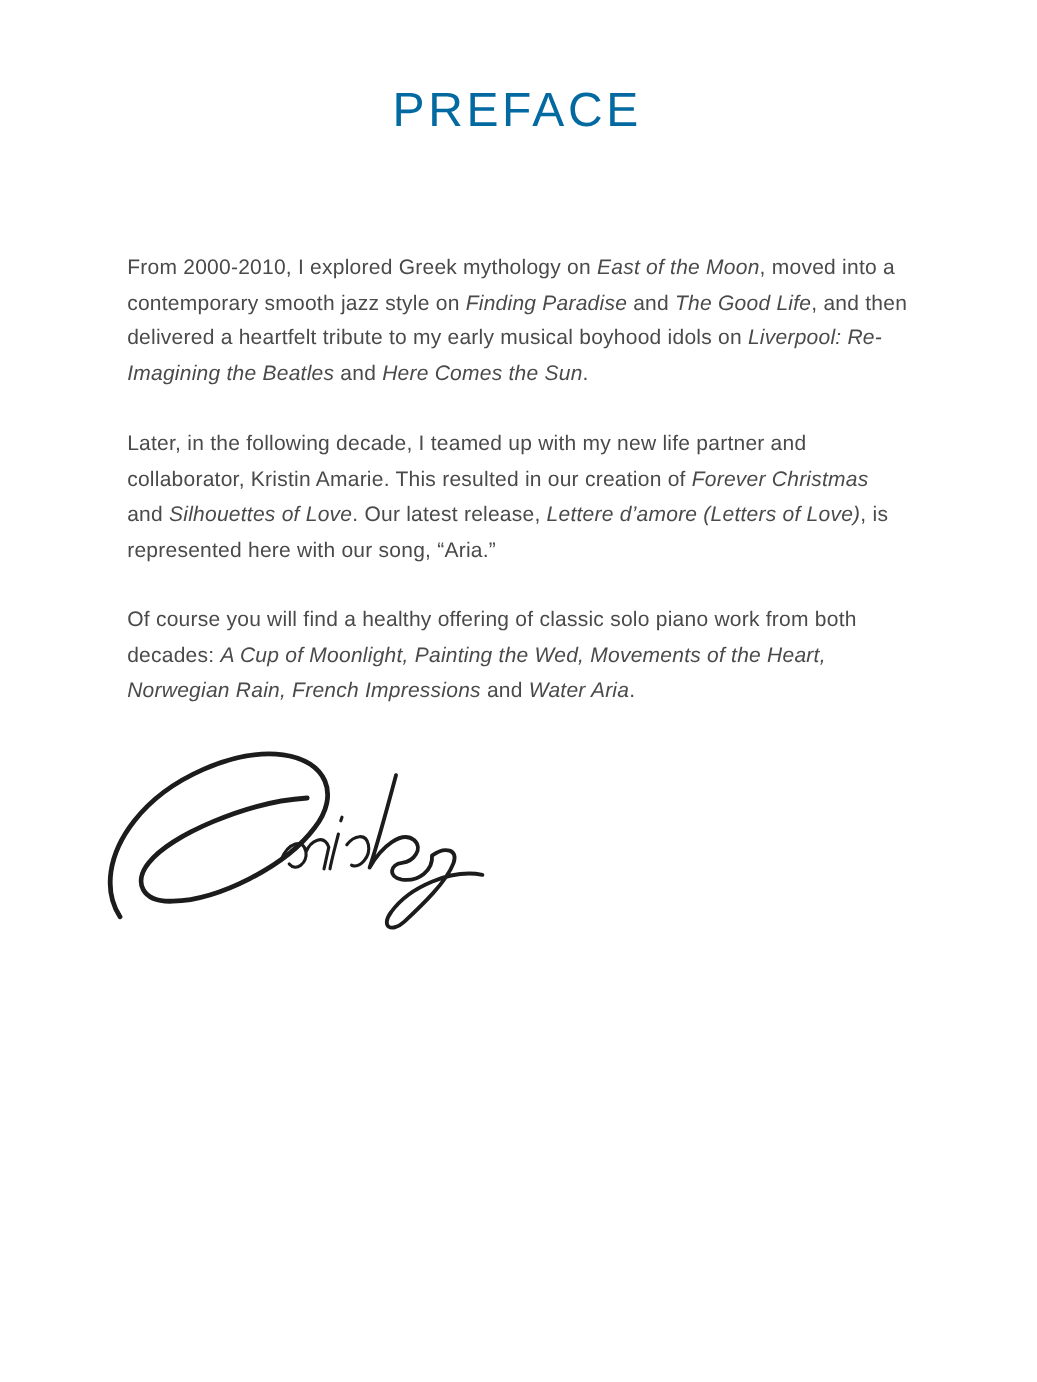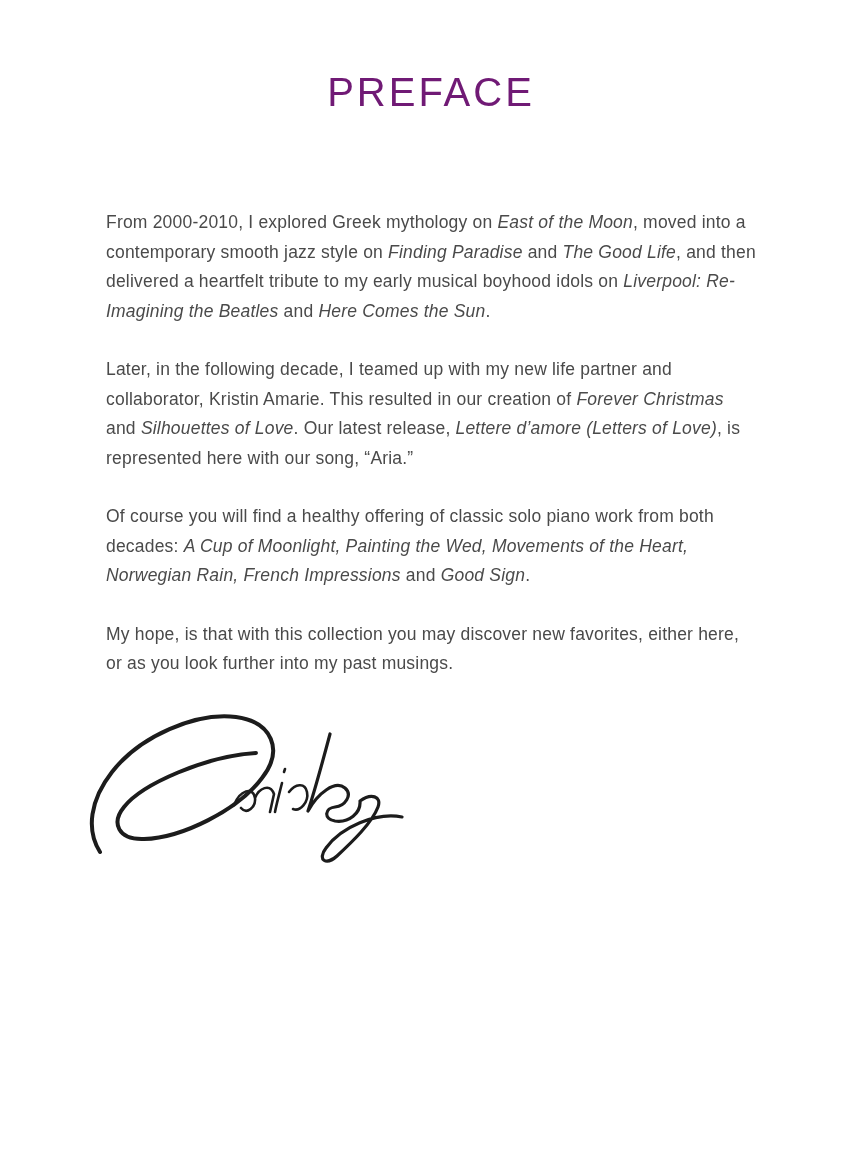--- a/index.html
+++ b/index.html
@@ -15,21 +15,21 @@
   .page {
     width: 100%;
     height: 100%;
     padding: 70px 108px 0 106px;
   }
   .title {
     text-align: center;
     font-size: 40px;
     font-weight: 500;
     letter-spacing: 3px;
-    color: #701a75;
+    color: #0369a1;
     line-height: 1.1;
   }
   .body-copy {
     margin-top: 94px;
     font-size: 17.5px;
     line-height: 29.5px;
     letter-spacing: 0.2px;
     color: #4a4a4a;
     max-width: 652px;
   }
@@ -56,22 +56,21 @@
 </head>
 <body>
 
 <div class="page">
 
   <h1 class="title">PREFACE</h1>
 
   <div class="body-copy">
     <p><span>From 2000-2010, I explored Greek mythology on </span><span class="it">East of the Moon</span><span>, moved into a contemporary smooth jazz style on </span><span class="it">Finding Paradise</span><span> and </span><span class="it">The Good Life</span><span>, and then delivered a heartfelt tribute to my early musical boyhood idols on </span><span class="it">Liverpool: Re-Imagining the Beatles</span><span> and </span><span class="it">Here Comes the Sun</span><span>.</span></p>
     <p><span>Later, in the following decade, I teamed up with my new life partner and collaborator, Kristin Amarie. This resulted in our creation of </span><span class="it">Forever Christmas</span><span> and </span><span class="it">Silhouettes of Love</span><span>. Our latest release, </span><span class="it">Lettere d’amore (Letters of Love)</span><span>, is represented here with our song, “Aria.”</span></p>
-    <p><span>Of course you will find a healthy offering of classic solo piano work from both decades: </span><span class="it">A Cup of Moonlight, Painting the Wed, Movements of the Heart, Norwegian Rain, French Impressions</span><span> and </span><span class="it">Good Sign</span><span>.</span></p>
-    <p><span>My hope, is that with this collection you may discover new favorites, either here, or as you look further into my past musings.</span></p>
+    <p><span>Of course you will find a healthy offering of classic solo piano work from both decades: </span><span class="it">A Cup of Moonlight, Painting the Wed, Movements of the Heart, Norwegian Rain, French Impressions</span><span> and </span><span class="it">Water Aria</span><span>.</span></p>
   </div>
 
 
   <div class="signature-wrap">
     <svg width="322" height="162" viewBox="0 0 322 162" fill="none" xmlns="http://www.w3.org/2000/svg" role="img" aria-label="David Lanz handwritten signature">
 
       <path d="M 16 144
                C 2 122 6 92 28 64
                C 56 28 112 4 152 9
                C 188 14 200 42 178 70

